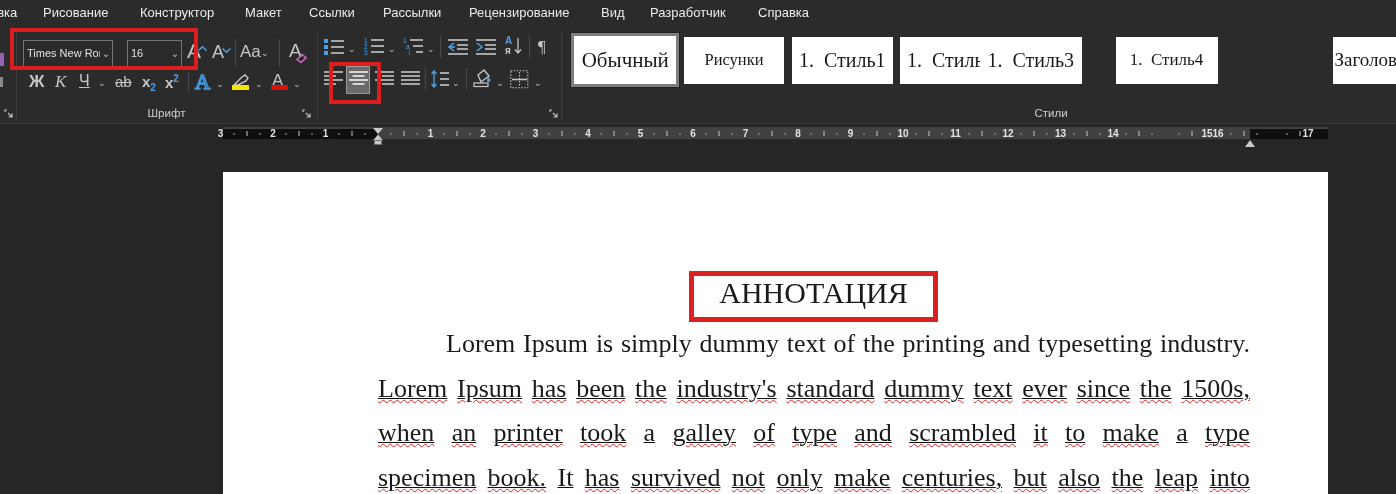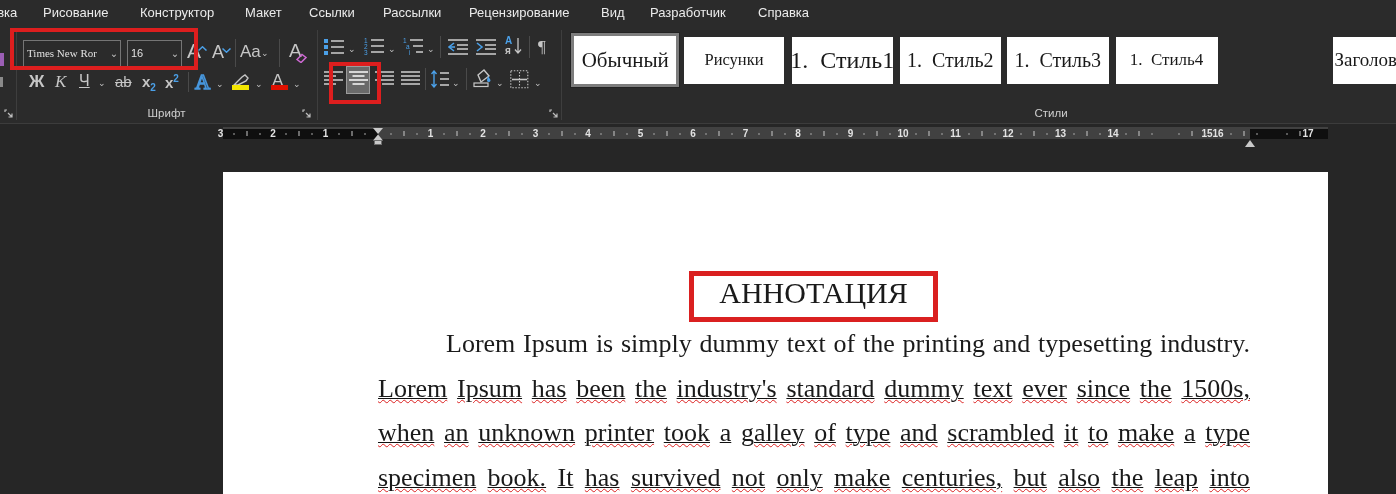--- a/index.html
+++ b/index.html
@@ -58,21 +58,21 @@
   <span style="left:758px">Справка</span>
 </div>
 
 <div id="ribbon">
   <div class="vsep" style="left:16px"></div>
   <div class="abs" style="left:0; top:27px; width:4px; height:13px; background:#9b5fb5;"></div>
   <div class="abs" style="left:0; top:51px; width:3px; height:10px; background:#8a8a8a;"></div>
   <div class="vsep" style="left:317px"></div>
   <div class="vsep" style="left:561px"></div>
 
-  <div class="combo" style="left:23px; top:14px; width:98px;font-family:Liberation Serif, serif;">Times New Ror<span class="dd">⌄</span></div>
+  <div class="combo" style="left:23px; top:14px; width:90px;">Times New Ror<span class="dd">⌄</span></div>
   <div class="combo" style="left:127px; top:14px; width:55px;">16<span class="dd">⌄</span></div>
 
   <div class="icn" style="left:187px; top:13px; font-size:21px;">А</div>
   <div class="abs" style="left:198px; top:11px;"><svg width="9" height="5">
         <path d="M0.5 4.5 L4.5 0.8 L8.5 4.5" stroke="#4ba0e8" stroke-width="1.5" fill="none"></path>
       </svg></div>
   <div class="icn" style="left:212px; top:16px; font-size:18px;">А</div>
   <div class="abs" style="left:222px; top:13px;"><svg width="9" height="5">
         <path d="M0.5 0.5 L4.5 4.2 L8.5 0.5" stroke="#4ba0e8" stroke-width="1.5" fill="none"></path>
       </svg></div>
@@ -252,23 +252,23 @@
 
   <div class="launch" style="left:549px;">
       <svg width="10" height="10">
         <path d="M1 3 L1 1 L3 1 M4 4 L8 8 M8 4.5 L8 8 L4.5 8" stroke="#bdbdbd" stroke-width="1.2" fill="none"></path>
       </svg>
     </div>
 
   <div class="abs" style="left:571px; top:7px; width:107.5px; height:54px; border:3px solid #7d7d7d; background:#ffffff; box-shadow:0 0 0 1px #222;"></div>
   <div class="stylebox" style="left:684px;  width:100px; font-size:16.5px;">Рисунки</div>
   <div class="stylebox" style="left:575.5px; width:99.5px; font-size:21px;">Обычный</div>
-  <div class="stylebox" style="left:792px;  width:100.5px; font-size:24px;">1.&nbsp;&nbsp;Стиль1</div>
+  <div class="stylebox" style="left:792px;  width:100.5px; font-size:20px;">1.&nbsp;&nbsp;Стиль1</div>
   <div class="stylebox" style="left:899.5px; width:101.5px; font-size:20px;">1.&nbsp;&nbsp;Стиль2</div>
-  <div class="stylebox" style="left:1007px; width:101.5px; font-size:20px;text-align:right;">1.&nbsp;&nbsp;Стиль3</div>
+  <div class="stylebox" style="left:980px; width:101.5px; font-size:20px;text-align:right;">1.&nbsp;&nbsp;Стиль3</div>
   <div class="stylebox" style="left:1115.5px; width:102px; font-size:17px;">1.&nbsp;&nbsp;Стиль4</div>
   <div class="stylebox" style="left:1332.5px; width:70px; font-size:19px; justify-content:flex-start; padding-left:2px;">Заголов</div>
   <div class="glabel" style="left:561px; width:980px;">Стили</div>
 
 </div>
 
 <div id="doc">
 
   <div id="ruler">
     <div class="rmarg" style="left:0; width:155px;"></div>
@@ -395,21 +395,20 @@
         <span class="sq"><span class="u">dummy</span></span>
         <span class="sq"><span class="u">text</span></span>
         <span class="sq"><span class="u">ever</span></span>
         <span class="sq"><span class="u">since</span></span>
         <span class="sq"><span class="u">the</span></span>
         <span class="sq"><span class="u">1500s,</span></span>
     </div>
     <div class="tline uw" style="top:246.8px;">
       <span class="sq"><span class="u">when</span></span>
         <span class="sq"><span class="u">an</span></span>
-        <span class="sq"><span class="u">unknown</span></span>
         <span class="sq"><span class="u">printer</span></span>
         <span class="sq"><span class="u">took</span></span>
         <span class="u">a</span>
         <span class="sq"><span class="u">galley</span></span>
         <span class="sq"><span class="u">of</span></span>
         <span class="sq"><span class="u">type</span></span>
         <span class="sq"><span class="u">and</span></span>
         <span class="sq"><span class="u">scrambled</span></span>
         <span class="sq"><span class="u">it</span></span>
         <span class="sq"><span class="u">to</span></span>

